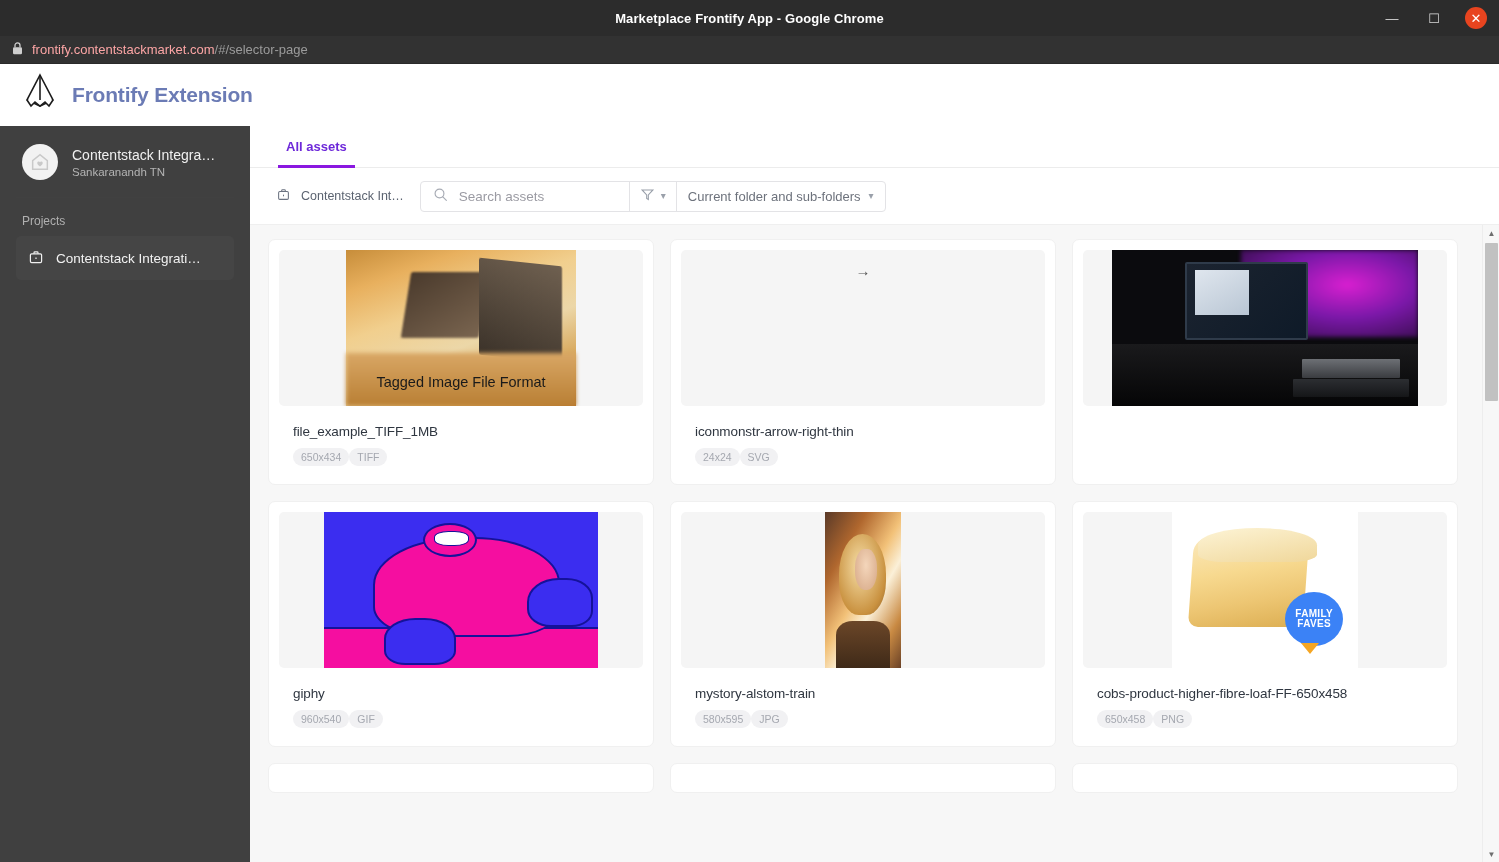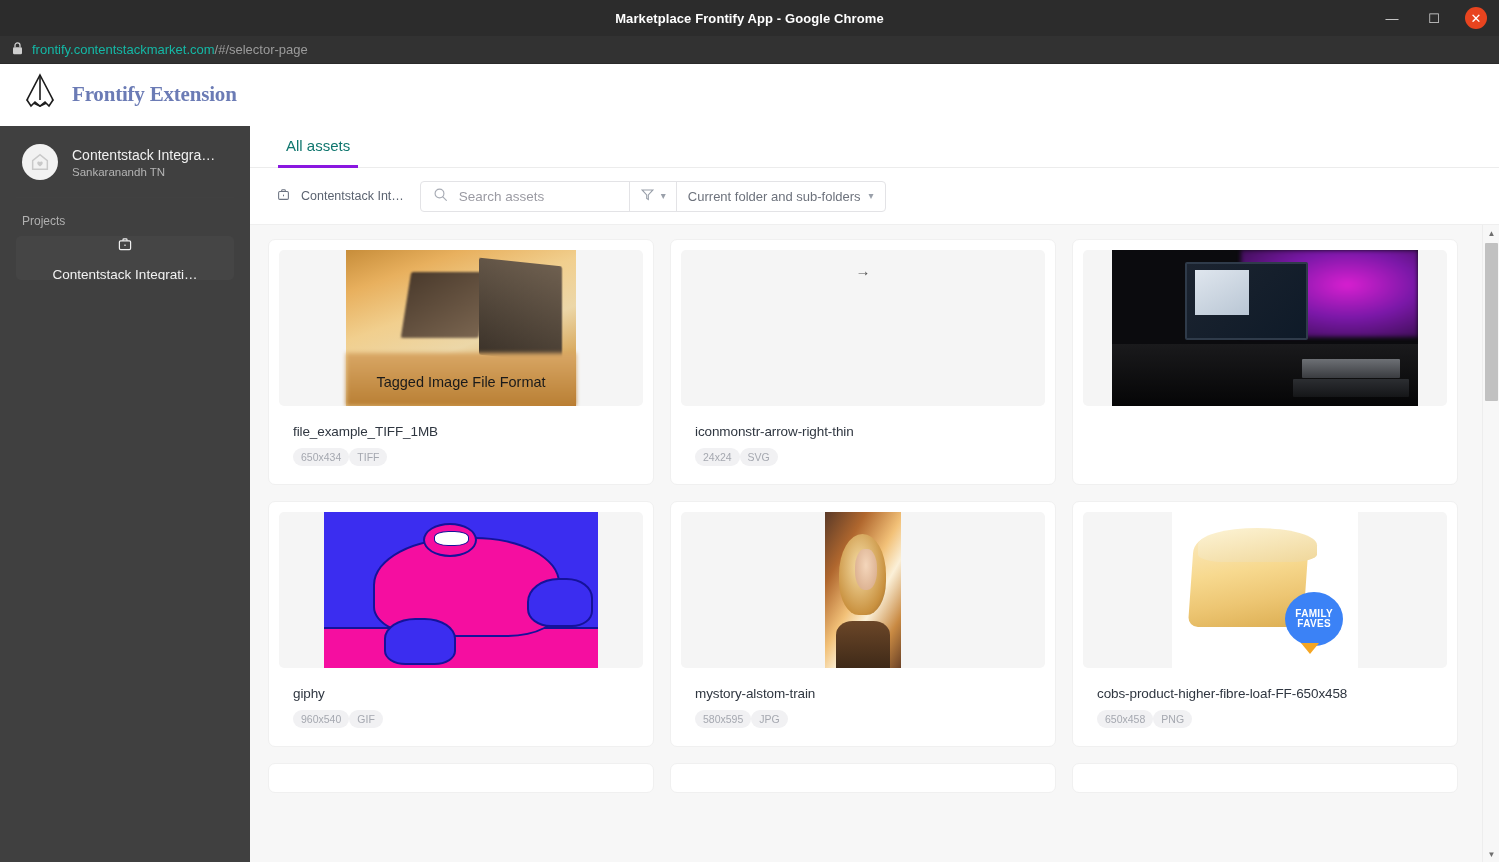--- a/index.html
+++ b/index.html
@@ -29,27 +29,27 @@
     width: 22px; height: 22px; border-radius: 50%;
     background: #e8441f; color: #fff; display: flex;
     align-items: center; justify-content: center; font-size: 13px; line-height: 1;
   }
   .urlbar {
     height: 28px; background: #323232; display: flex; align-items: center;
     padding: 0 12px; gap: 9px; color: #e6e6e6; font-size: 13px;
     border-bottom: 1px solid #2a2a2a;
   }
   .lock-ico { color: #cfcfcf; font-size: 11px; display: block; }
-  .url-domain { color: #14b8a6; }
+  .url-domain { color: #fca5a5; }
   .url-path { color: #9b9b9b; }
 
   
   .app-header {
     height: 62px; background: #ffffff; display: flex; align-items: center;
-    padding-left: 22px; gap: 14px; border-bottom: 1px solid #ffffff; font-family: Liberation Serif, serif;
+    padding-left: 22px; gap: 14px; border-bottom: 1px solid #ffffff;
   }
   .brand-title {
     font-size: 21px; font-weight: bold; color: #6b7bb5; letter-spacing: -.2px;
   }
 
   
   .body-wrap { display: flex; height: 736px; }
 
   .sidebar {
     width: 250px; background: #404040; flex: 0 0 250px;
@@ -63,34 +63,34 @@
   .account-meta { overflow: hidden; }
   .account-name {
     font-size: 14px; color: #f0f0f0; white-space: nowrap;
     overflow: hidden; text-overflow: ellipsis; max-width: 150px;
   }
   .account-sub { font-size: 11.5px; color: #b4b4b4; margin-top: 3px; }
   .side-divider { height: 1px; background: #414141; margin: 17px 16px 0 16px; }
   .side-label { font-size: 12px; color: #b0b0b0; padding: 16px 0 8px 22px; }
   .side-item {
     margin: 0 16px; height: 44px; border-radius: 5px; display: flex;
-    align-items: center; gap: 12px; padding: 0 12px; font-size: 13.5px; color: #f2f2f2; flex-direction: column;
+    align-items: center; gap: 12px; padding: 0 12px; font-size: 13.5px; color: #f2f2f2;
   }
   .side-item.active { background: #454545; }
   .side-item-label {
     white-space: nowrap; overflow: hidden; text-overflow: ellipsis; max-width: 150px;
   }
 
   .main { flex: 1; background: #ffffff; display: flex; flex-direction: column; min-width: 0; }
 
   
   .tabs { height: 42px; display: flex; align-items: flex-end; padding-left: 28px; border-bottom: 1px solid #ececec; }
   .tab {
-    font-size: 15px; color: #0f766e; padding: 0 8px 11px 8px;
-    border-bottom: 3px solid transparent; margin-bottom: -1px;
+    font-size: 13px; color: #6d28d9; padding: 0 8px 11px 8px;
+    border-bottom: 3px solid transparent; margin-bottom: -1px; font-weight: bold;
   }
   .tab.active { border-bottom-color: #8a17e0; }
 
   
   .toolbar { height: 56px; display: flex; align-items: center; padding: 0 20px 0 26px; gap: 16px; }
   .crumb { display: flex; align-items: center; gap: 10px; font-size: 12.5px; color: #5b6370; }
   .crumb-label { max-width: 112px; white-space: nowrap; overflow: hidden; text-overflow: ellipsis; }
   .ctrl-group { display: flex; align-items: center; height: 31px; border: 1px solid #e3e3e6; border-radius: 4px; overflow: hidden; background: #fff; }
   .search-box { display: flex; align-items: center; gap: 11px; width: 208px; padding: 0 12px; height: 100%; }
   .search-input {

